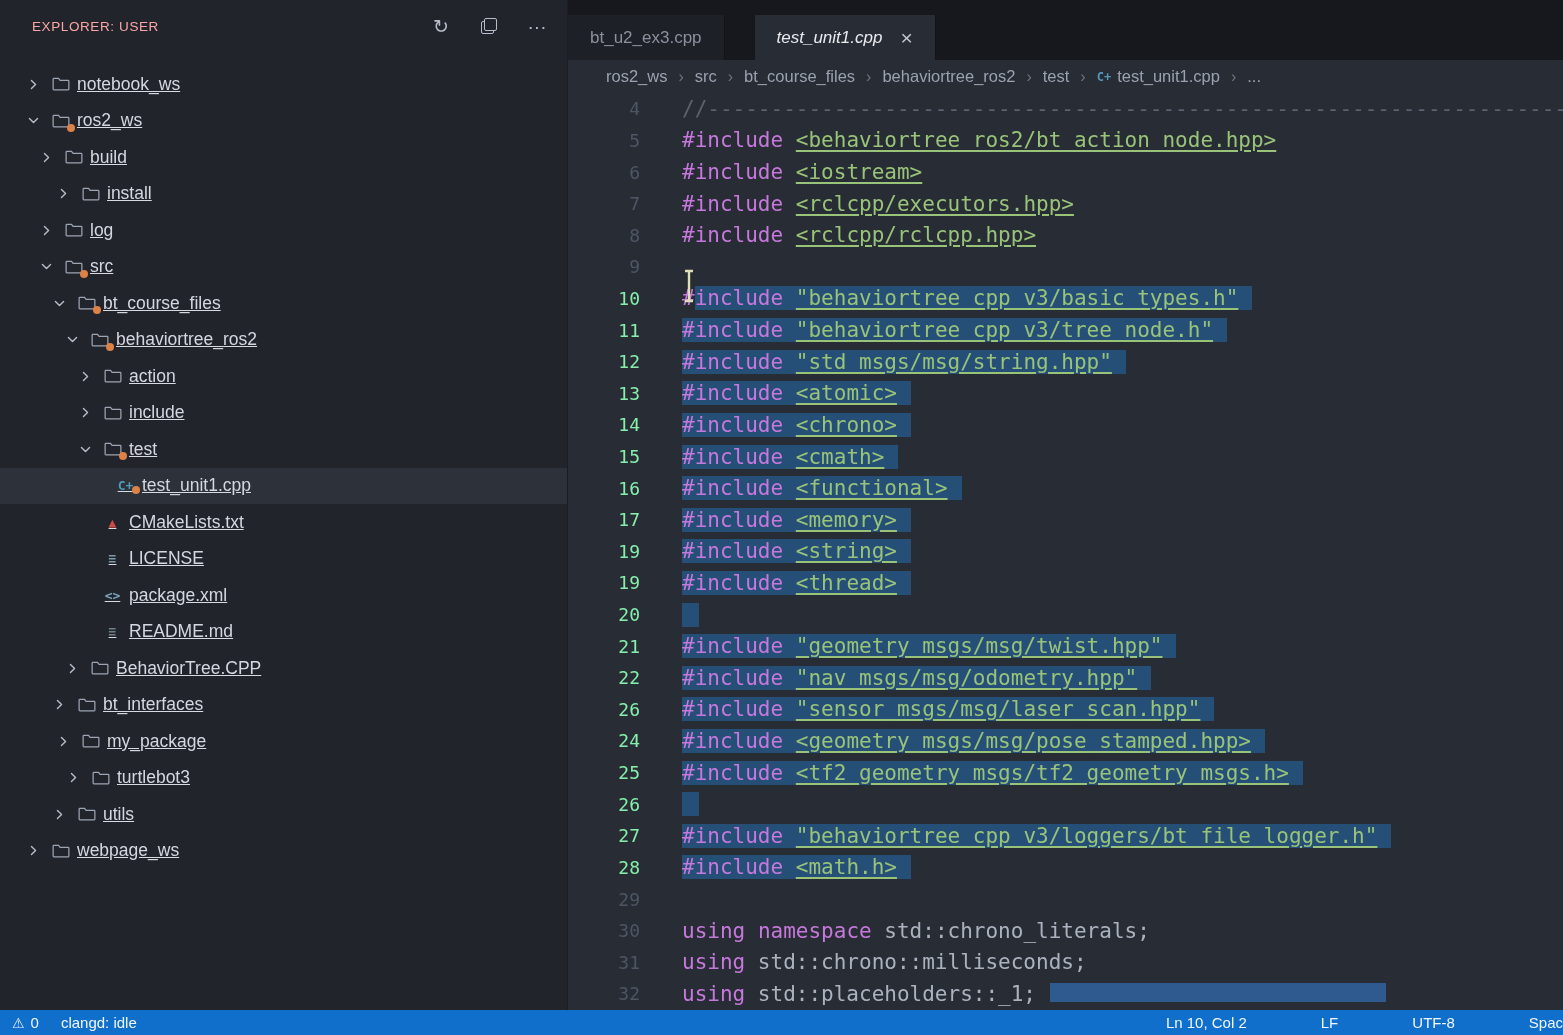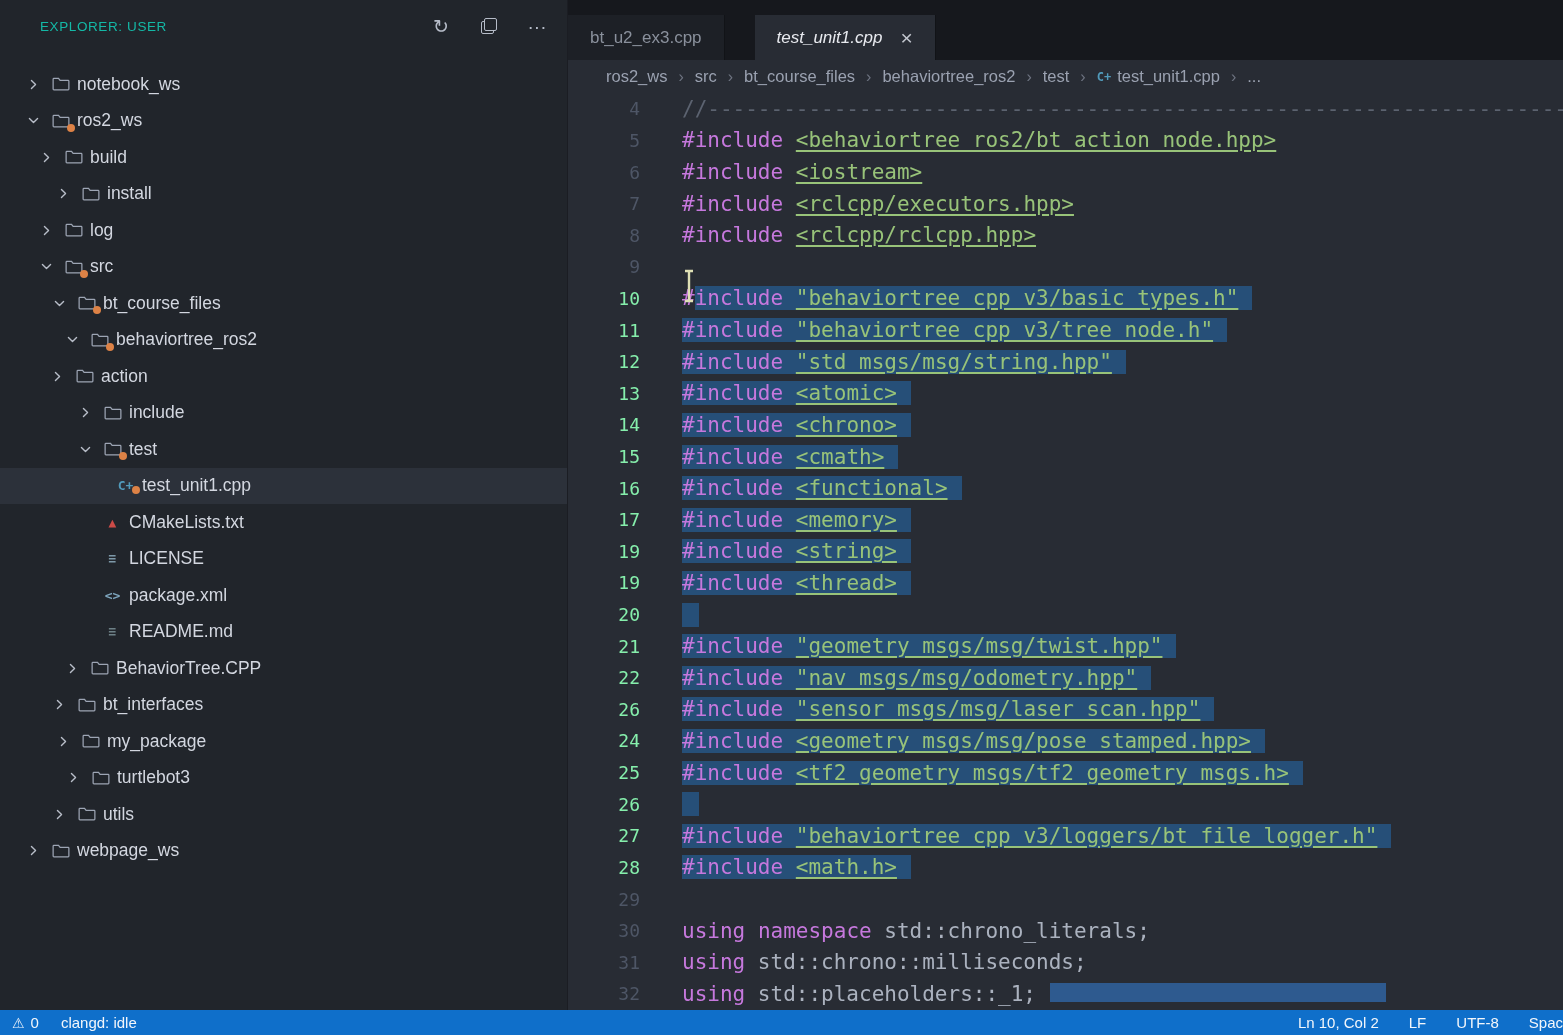--- a/index.html
+++ b/index.html
@@ -9,27 +9,27 @@
   }
   *{margin:0;padding:0;box-sizing:border-box;}
   html,body{width:1563px;height:1035px;overflow:hidden;}
   body{background:var(--editor-bg);font-family:"Liberation Sans",sans-serif;}
   .app{width:1563px;height:1035px;display:flex;flex-direction:column;}
   .top{display:flex;flex:1;min-height:0;}
 
   
   .sidebar{width:568px;flex-shrink:0;background:var(--sidebar-bg);color:#d7dae0;display:flex;flex-direction:column;border-right:1px solid #1b1d23;}
   .explorer-header{height:52px;display:flex;align-items:center;padding:0 20px 0 32px;}
-  .explorer-title{flex:1;font-size:13.5px;letter-spacing:.6px;color:#14b8a6;margin-left:8px;}
+  .explorer-title{flex:1;font-size:13.5px;letter-spacing:.6px;color:#fca5a5;}
   .header-icons{display:flex;align-items:center;gap:28px;}
   .hicon{color:#b6bcc8;font-size:19px;line-height:1;cursor:pointer;display:inline-flex;align-items:center;justify-content:center;width:20px;height:20px;}
   .icon-collapse{position:relative;width:16px;height:16px;}
   .icon-collapse::before{content:"";position:absolute;left:0;bottom:0;width:11px;height:11px;border:1.5px solid #b6bcc8;border-radius:2px;}
   .icon-collapse::after{content:"";position:absolute;right:0;top:0;width:11px;height:11px;border:1.5px solid #b6bcc8;border-radius:2px;background:var(--sidebar-bg);}
-  .tree{padding-top:14px;flex:1;overflow:hidden;}
+  .tree{padding-top:14px;flex:1;overflow:hidden;text-decoration:underline;}
   .tree-row{height:36.5px;display:flex;align-items:center;font-size:17.5px;color:#d3d7e0;cursor:pointer;white-space:nowrap;}
   .tree-row.selected{background:#2c313a;}
   .chev{width:26px;flex-shrink:0;display:flex;justify-content:center;align-items:center;}
   .chev.down svg{transform:rotate(90deg);}
   .ficon{width:29px;flex-shrink:0;display:flex;justify-content:center;align-items:center;position:relative;}
   .glyph{font-family:"DejaVu Sans Mono",monospace;font-weight:bold;font-size:13px;line-height:1;}
   .dot{position:absolute;right:0;bottom:-2px;width:8px;height:8px;border-radius:50%;background:var(--dot);}
   .tree-label{margin-left:2px;}
 
   
@@ -58,21 +58,21 @@
   .sel{background:var(--selection);padding-right:14px;}
   .sel.nl{display:inline-block;width:17px;padding:0;}
   .pointer-ibeam{position:absolute;left:114px;top:176px;pointer-events:none;}
   .hscrollbar{position:absolute;left:482px;top:890px;width:336px;height:19px;background:#2e5a8f;}
 
   
   .statusbar{height:25px;flex-shrink:0;background:var(--statusbar-bg);display:flex;align-items:center;color:#f2f6fb;font-size:15px;padding-left:12px;overflow:hidden;}
   .sb-item{display:inline-flex;align-items:center;gap:6px;margin-right:22px;cursor:pointer;white-space:nowrap;}
   .warn-ic{font-size:14px;}
   .sb-right{margin-left:auto;display:inline-flex;align-items:center;gap:30px;white-space:nowrap;}
-  .sb-right .sb-item{margin-right:0;}
+  .sb-right .sb-item{margin-right:0;margin-left:44px;}
 </style>
 </head>
 <body>
 
 <div class="app">
   <div class="top">
 
     <aside class="sidebar">
       <div class="explorer-header">
         <span class="explorer-title">EXPLORER: USER</span>
@@ -186,21 +186,21 @@
               </svg>
             </span>
             <span class="ficon">
               <svg width="18" height="18" viewBox="0 0 16 16" fill="none">
                 <path d="M1.7 3h4.1l1.4 1.8h7.1c.4 0 .7.3.7.7v7c0 .4-.3.7-.7.7H1.7c-.4 0-.7-.3-.7-.7V3.7c0-.4.3-.7.7-.7z" stroke="#9da5b4" stroke-width="1.1"></path>
               </svg>
               <span class="dot"></span>
             </span>
             <span class="tree-label">behaviortree_ros2</span>
           </div>
-          <div class="tree-row" style="padding-left: 44px;">
+          <div class="tree-row" style="padding-left: 72px;">
             <span class="chev">
               <svg width="13" height="13" viewBox="0 0 16 16" fill="none">
                 <path d="M5.5 3l5 5-5 5" stroke="#b8bec9" stroke-width="1.7" stroke-linecap="round" stroke-linejoin="round"></path>
               </svg>
             </span>
             <span class="ficon">
               <svg width="18" height="18" viewBox="0 0 16 16" fill="none">
                 <path d="M1.7 3h4.1l1.4 1.8h7.1c.4 0 .7.3.7.7v7c0 .4-.3.7-.7.7H1.7c-.4 0-.7-.3-.7-.7V3.7c0-.4.3-.7.7-.7z" stroke="#9da5b4" stroke-width="1.1"></path>
               </svg>
             </span>

